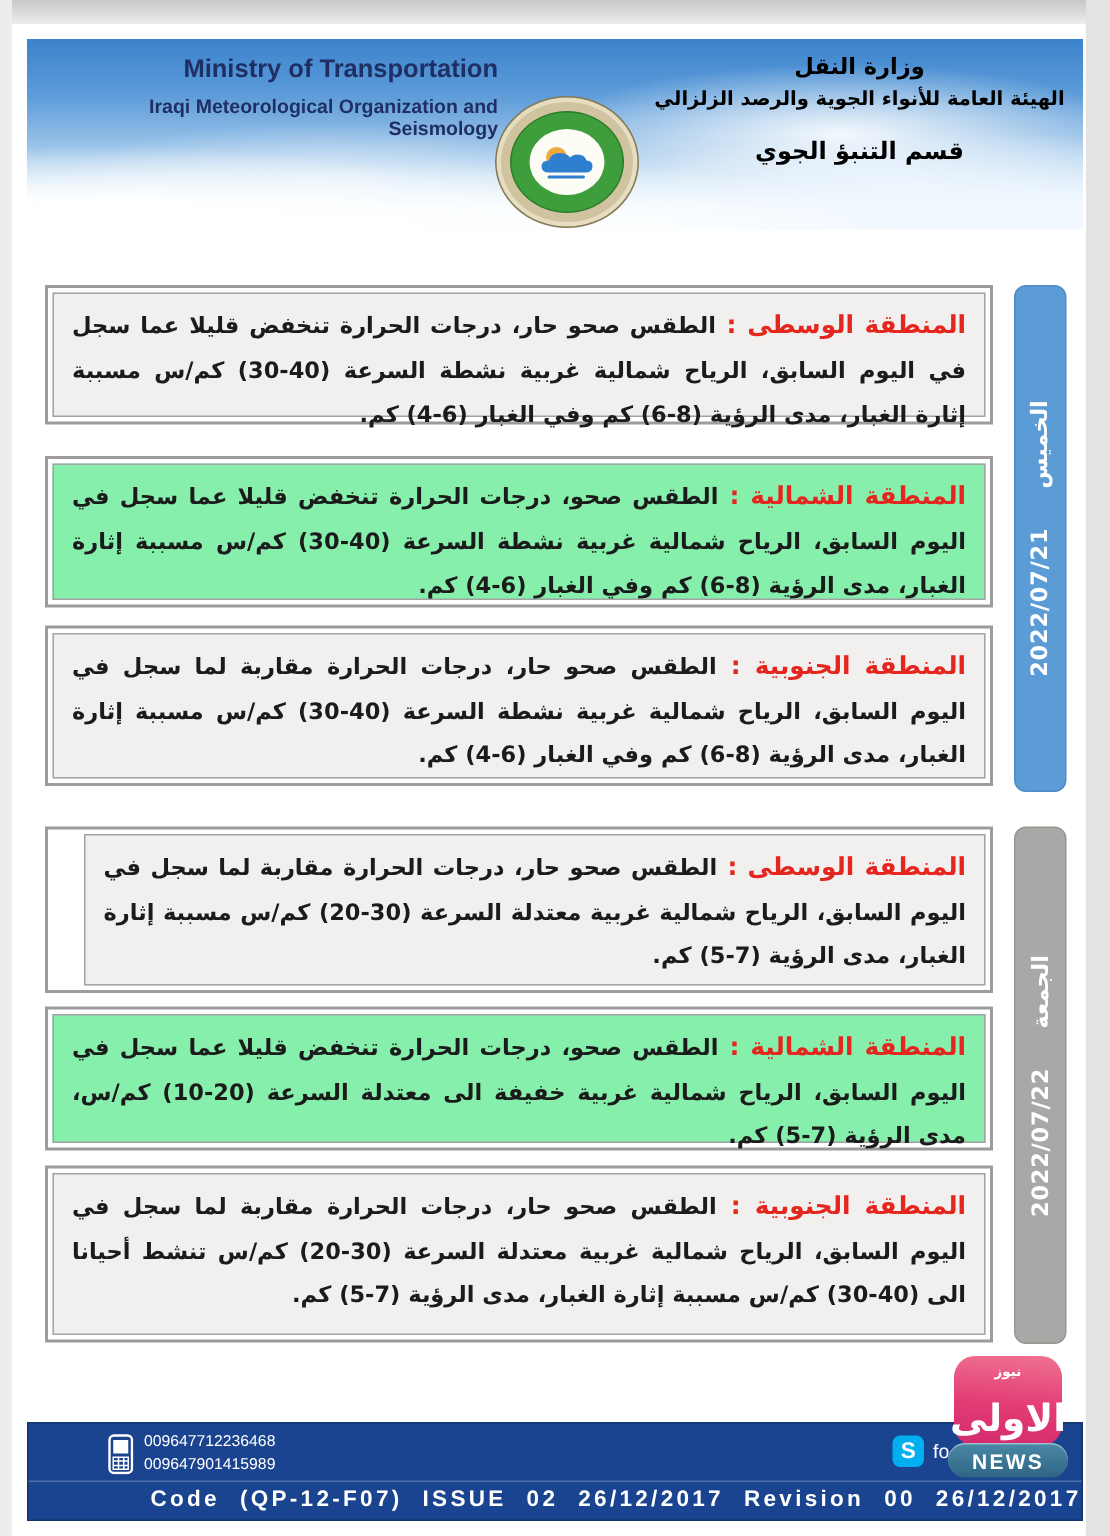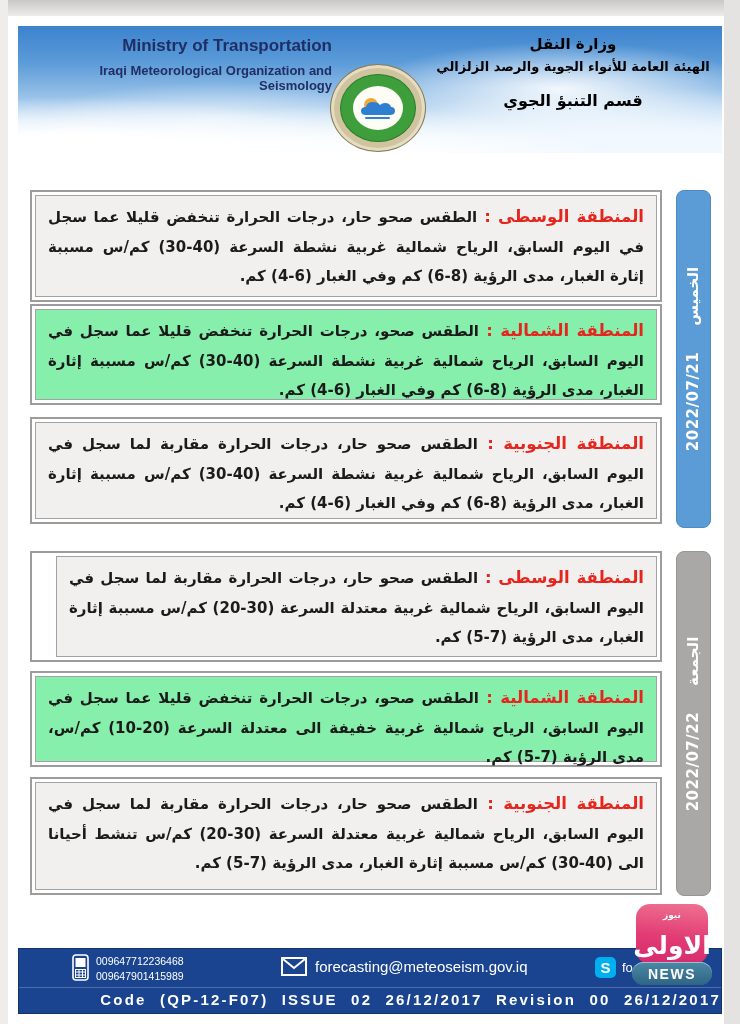--- a/index.html
+++ b/index.html
@@ -48,21 +48,21 @@
   
   .tab{left:676px;width:35px;border-radius:8px;display:flex;align-items:center;justify-content:center;box-sizing:border-box;}
   .tab-thu{background:#5b9cd6;border:1px solid #4d8bc4;}
   .tab-fri{background:#a9a8a6;border:1px solid #97968f;}
   .tab-label{transform:rotate(-90deg);white-space:nowrap;display:flex;direction:rtl;gap:26px;
              color:#fff;font-weight:bold;font-size:15px;letter-spacing:.5px;}
 
   
   .footer{left:18px;top:948px;width:704px;height:66px;background:#1a4490;border:1px solid #123468;box-sizing:border-box;}
   .f-contacts{position:absolute;left:0;top:0;right:0;height:40px;}
-  .f-phone{position:absolute;left:22px;top:5px;display:flex;gap:7px;align-items:flex-start;padding-left:31px;}
+  .f-phone{position:absolute;left:22px;top:5px;display:flex;gap:7px;align-items:flex-end;padding-left:31px;}
   .f-nums{font-size:10.5px;color:#fff;line-height:1.4;font-family:"Liberation Sans",sans-serif;}
   .f-email{position:absolute;left:262px;top:8px;display:flex;gap:8px;align-items:center;color:#fff;
            font-size:15px;font-family:"Liberation Sans",sans-serif;}
   .f-skype{position:absolute;left:576px;top:8px;display:flex;gap:6px;align-items:center;}
   .sk-icon{width:21px;height:21px;background:#00aff0;border-radius:5px;color:#fff;font-weight:bold;
            font-size:15px;display:flex;align-items:center;justify-content:center;font-family:"Liberation Sans",sans-serif;}
   .sk-text{color:#fff;font-size:13px;font-family:"Liberation Sans",sans-serif;}
   .f-code{position:absolute;left:0;right:0;bottom:1px;height:24px;line-height:24px;text-align:right;
           color:#fff;font-weight:bold;font-size:15px;letter-spacing:2.2px;word-spacing:7px;
           border-top:1px solid rgba(255,255,255,.22);font-family:"Liberation Sans",sans-serif;}
@@ -102,21 +102,21 @@
       </div>
     </div>
   </div>
   <div class="hdr-ar">
     <div class="ar1">وزارة النقل</div>
     <div class="ar2">الهيئة العامة للأنواء الجوية والرصد الزلزالي</div>
     <div class="ar3">قسم التنبؤ الجوي</div>
   </div>
 </div>
 
-<div class="abs rbox" style="top:190px;height:112px;">
+<div class="abs rbox" style="top:190px;height:93px;">
   <div class="rbox-in bg-gray">
     <span class="rtitle">المنطقة الوسطى : </span><span>الطقس صحو حار، درجات الحرارة تنخفض قليلا عما سجل في اليوم السابق، الرياح شمالية غربية نشطة السرعة (40-30) كم/س مسببة إثارة الغبار، مدى الرؤية (8-6) كم وفي الغبار (6-4) كم.</span>
   </div>
 </div>
 <div class="abs rbox" style="top:304px;height:101px;">
   <div class="rbox-in bg-blue">
     <span class="rtitle">المنطقة الشمالية : </span><span>الطقس صحو، درجات الحرارة تنخفض قليلا عما سجل في اليوم السابق، الرياح شمالية غربية نشطة السرعة (40-30) كم/س مسببة إثارة الغبار، مدى الرؤية (8-6) كم وفي الغبار (6-4) كم.</span>
   </div>
 </div>
 <div class="abs rbox" style="top:417px;height:107px;">
@@ -163,27 +163,20 @@
         <line x1="3.5" y1="18" x2="13.5" y2="18" stroke="#ffffff" stroke-width="1"></line>
         <line x1="3.5" y1="21" x2="13.5" y2="21" stroke="#ffffff" stroke-width="1"></line>
         <line x1="7" y1="15.5" x2="7" y2="23.5" stroke="#ffffff" stroke-width="1"></line>
         <line x1="10.5" y1="15.5" x2="10.5" y2="23.5" stroke="#ffffff" stroke-width="1"></line>
       </svg>
       <div class="f-nums">
         <div>009647712236468</div>
         <div>009647901415989</div>
       </div>
     </div>
-    <div class="f-email">
-      <svg width="26" height="19" viewBox="0 0 26 19">
-        <rect x="1" y="1" width="24" height="17" fill="none" stroke="#ffffff" stroke-width="2"></rect>
-        <polyline points="2,2 13,11 24,2" fill="none" stroke="#ffffff" stroke-width="2"></polyline>
-      </svg>
-      <span>forecasting@meteoseism.gov.iq</span>
-    </div>
     <div class="f-skype">
       <div class="sk-icon">S</div>
       <span class="sk-text">fo</span>
     </div>
   </div>
   <div class="f-code">Code (QP-12-F07) ISSUE 02 26/12/2017 Revision 00 26/12/2017</div>
 </div>
 
 <div class="abs news">
   <div class="news-sq">

